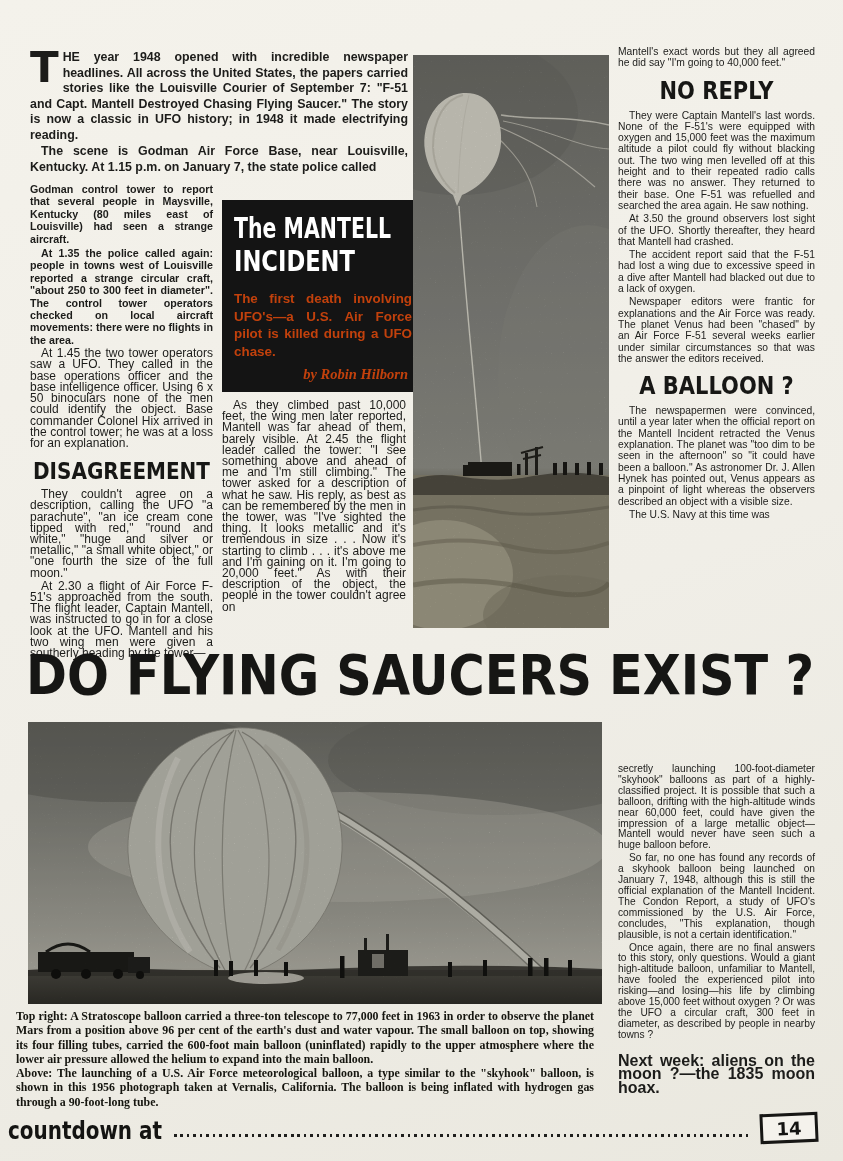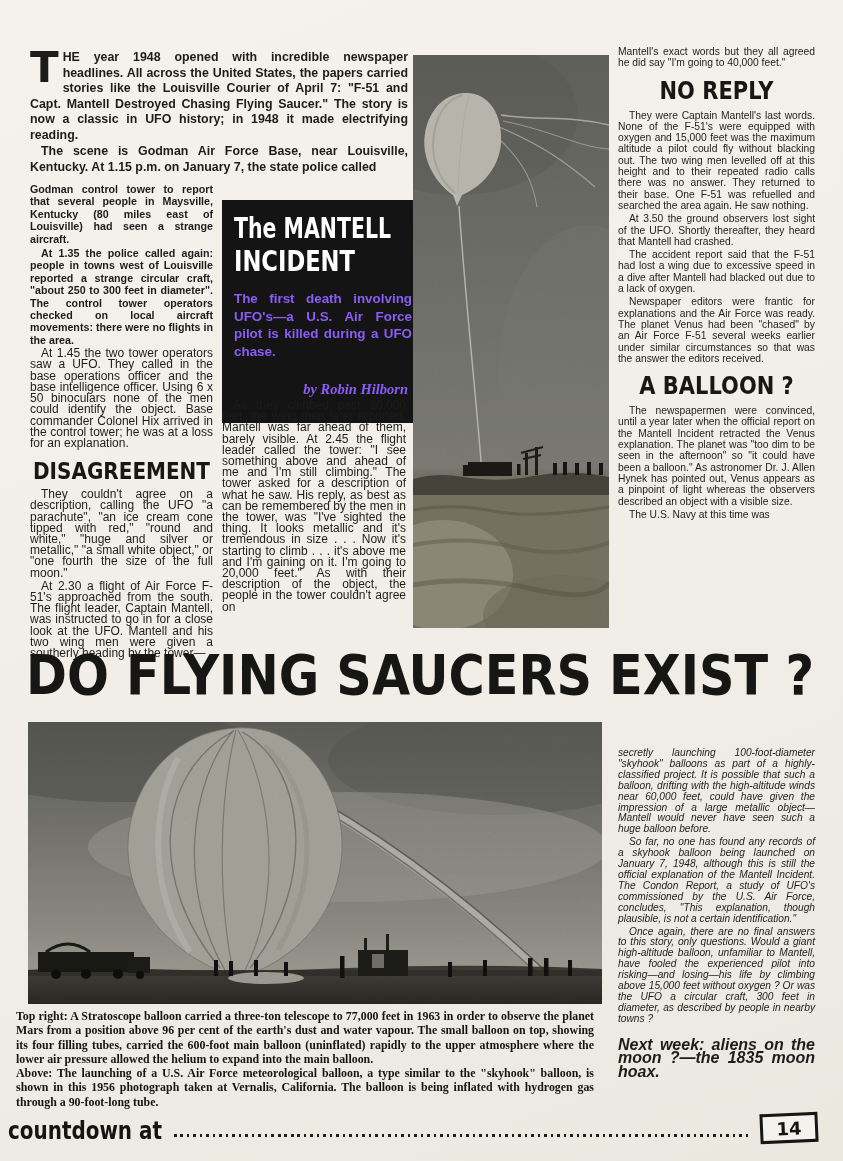--- a/index.html
+++ b/index.html
@@ -14,49 +14,49 @@
   .body-p { font-size:12px; line-height:11.2px; margin-bottom:2px; }
   .indent { text-indent:11px; }
   .intro { left:30px; top:50px; width:378px; font-size:12.4px; line-height:15.5px; font-weight:bold; }
   .intro p { margin-bottom:1px; }
   .dropcap { float:left; font-size:42px; line-height:31px; padding:2px 4px 0 0; font-family:"DejaVu Sans",sans-serif; font-weight:bold; }
   .col1 { left:30px; top:183px; width:183px; }
   .lede { font-size:10.7px; line-height:12.4px; font-weight:bold; }
   .slab { font-family:"DejaVu Sans",sans-serif; font-weight:bold; text-align:center; letter-spacing:0; color:#171715; }
   .h-disagreement { font-size:20px; margin:10px 0 6px; transform:scaleY(1.18); }
   .h-right { font-size:21px; margin:10px 0 7px; transform:scaleY(1.18); }
-  .featurebox { left:222px; top:200px; width:201px; background:#141414; color:#8b5cf6; padding:11px 11px 25px 12px; }
+  .featurebox { left:222px; top:200px; width:201px; background:#141414; color:#c2410c; padding:11px 11px 9px 12px; }
   .fb-sub { font-size:13.4px; line-height:17.6px; font-weight:bold; margin-top:9px; }
-  .fb-byline { font-family:"Liberation Serif",serif; font-style:italic; font-weight:bold; font-size:14.5px; text-align:right; padding-right:4px; margin-top:21px; }
+  .fb-byline { font-family:"Liberation Serif",serif; font-style:italic; font-weight:bold; font-size:14.5px; text-align:right; padding-right:4px; margin-top:6px; }
   .col2 { left:222px; top:400px; width:184px; }
   .photo-tr { left:413px; top:55px; width:196px; height:573px; }
   .photo-b { left:28px; top:722px; width:574px; height:282px; }
   .photo-tr svg, .photo-b svg { width:100%; height:100%; display:block; }
   .rcol { left:618px; top:46px; width:197px; }
   .rcol .body-p { font-size:10.3px; line-height:11.3px; }
   .headline { left:24px; top:642px; width:794px; height:64px;text-align:center; }
-  .col-br { left:618px; top:748px; width:197px;font-style:italic; }
+  .col-br { left:618px; top:764px; width:197px; }
   .col-br .body-p { font-size:10.2px; line-height:10.9px; }
   .nextweek { font-size:16px; line-height:13.5px; font-weight:bold; margin-top:13px; }
   .captions { left:16px; top:1009px; width:578px; font-family:"Liberation Serif",serif; font-weight:bold; font-size:11.9px; line-height:14.3px; color:#15150f; }
   .footer { left:0; top:1112px; width:843px; height:40px; }
   .brand { position:absolute; left:8px; top:4px; }
   .leader { position:absolute; left:174px; top:22px; width:578px; height:3px;
     background-image:repeating-linear-gradient(90deg,#1e1e1c 0 2.5px, transparent 2.5px 6.5px); }
   .pagenum { position:absolute; left:760px; top:1px; width:58px; height:30px; border:3px solid #161614;
     display:flex; align-items:center; justify-content:center; font-family:"DejaVu Sans",sans-serif;
     font-weight:bold; font-size:18px; transform:rotate(-2.5deg); background:#f4f2ec; color:#141412; }
 </style>
 </head>
 <body>
 
 <div class="page">
 
   <div class="abs intro">
-    <p class="justify"><span class="dropcap">T</span><span>HE year 1948 opened with incredible newspaper headlines.  All across the United States, the papers carried stories like the Louisville Courier of April 7: "F-51 and Capt. Mantell Destroyed Chasing Flying Saucer."  The story is now a classic in UFO history; in 1948 it made electrifying reading.</span></p>
+    <p class="justify"><span class="dropcap">T</span><span>HE year 1948 opened with incredible newspaper headlines.  All across the United States, the papers carried stories like the Louisville Courier of September 7: "F-51 and Capt. Mantell Destroyed Chasing Flying Saucer."  The story is now a classic in UFO history; in 1948 it made electrifying reading.</span></p>
     <p class="justify indent">The scene is Godman Air Force Base, near Louisville, Kentucky.  At 1.15 p.m. on January 7, the state police called</p>
   </div>
 
   <div class="abs col1 justify">
     <p class="lede body-p">Godman control tower to report that several people in Maysville, Kentucky (80 miles east of Louisville) had seen a strange aircraft.</p>
     <p class="lede body-p indent">At 1.35 the police called again: people in towns west of Louisville reported a strange circular craft, "about 250 to 300 feet in diameter".  The control tower operators checked on local aircraft movements: there were no flights in the area.</p>
     <p class="body-p indent">At 1.45 the two tower operators saw a UFO.  They called in the base operations officer and the base intelligence officer.  Using 6 x 50 binoculars none of the men could identify the object.  Base commander Colonel Hix arrived in the control tower; he was at a loss for an explanation.</p>
     <div class="slab h-disagreement">DISAGREEMENT</div>
     <p class="body-p indent">They couldn't agree on a description, calling the UFO "a parachute", "an ice cream cone tipped with red," "round and white," "huge and silver or metallic," "a small white object," or "one fourth the size of the full moon."</p>
     <p class="body-p indent">At 2.30 a flight of Air Force F-51's approached from the south. The flight leader, Captain Mantell, was instructed to go in for a close look at the UFO.  Mantell and his two wing men were given a southerly heading by the tower—</p>

